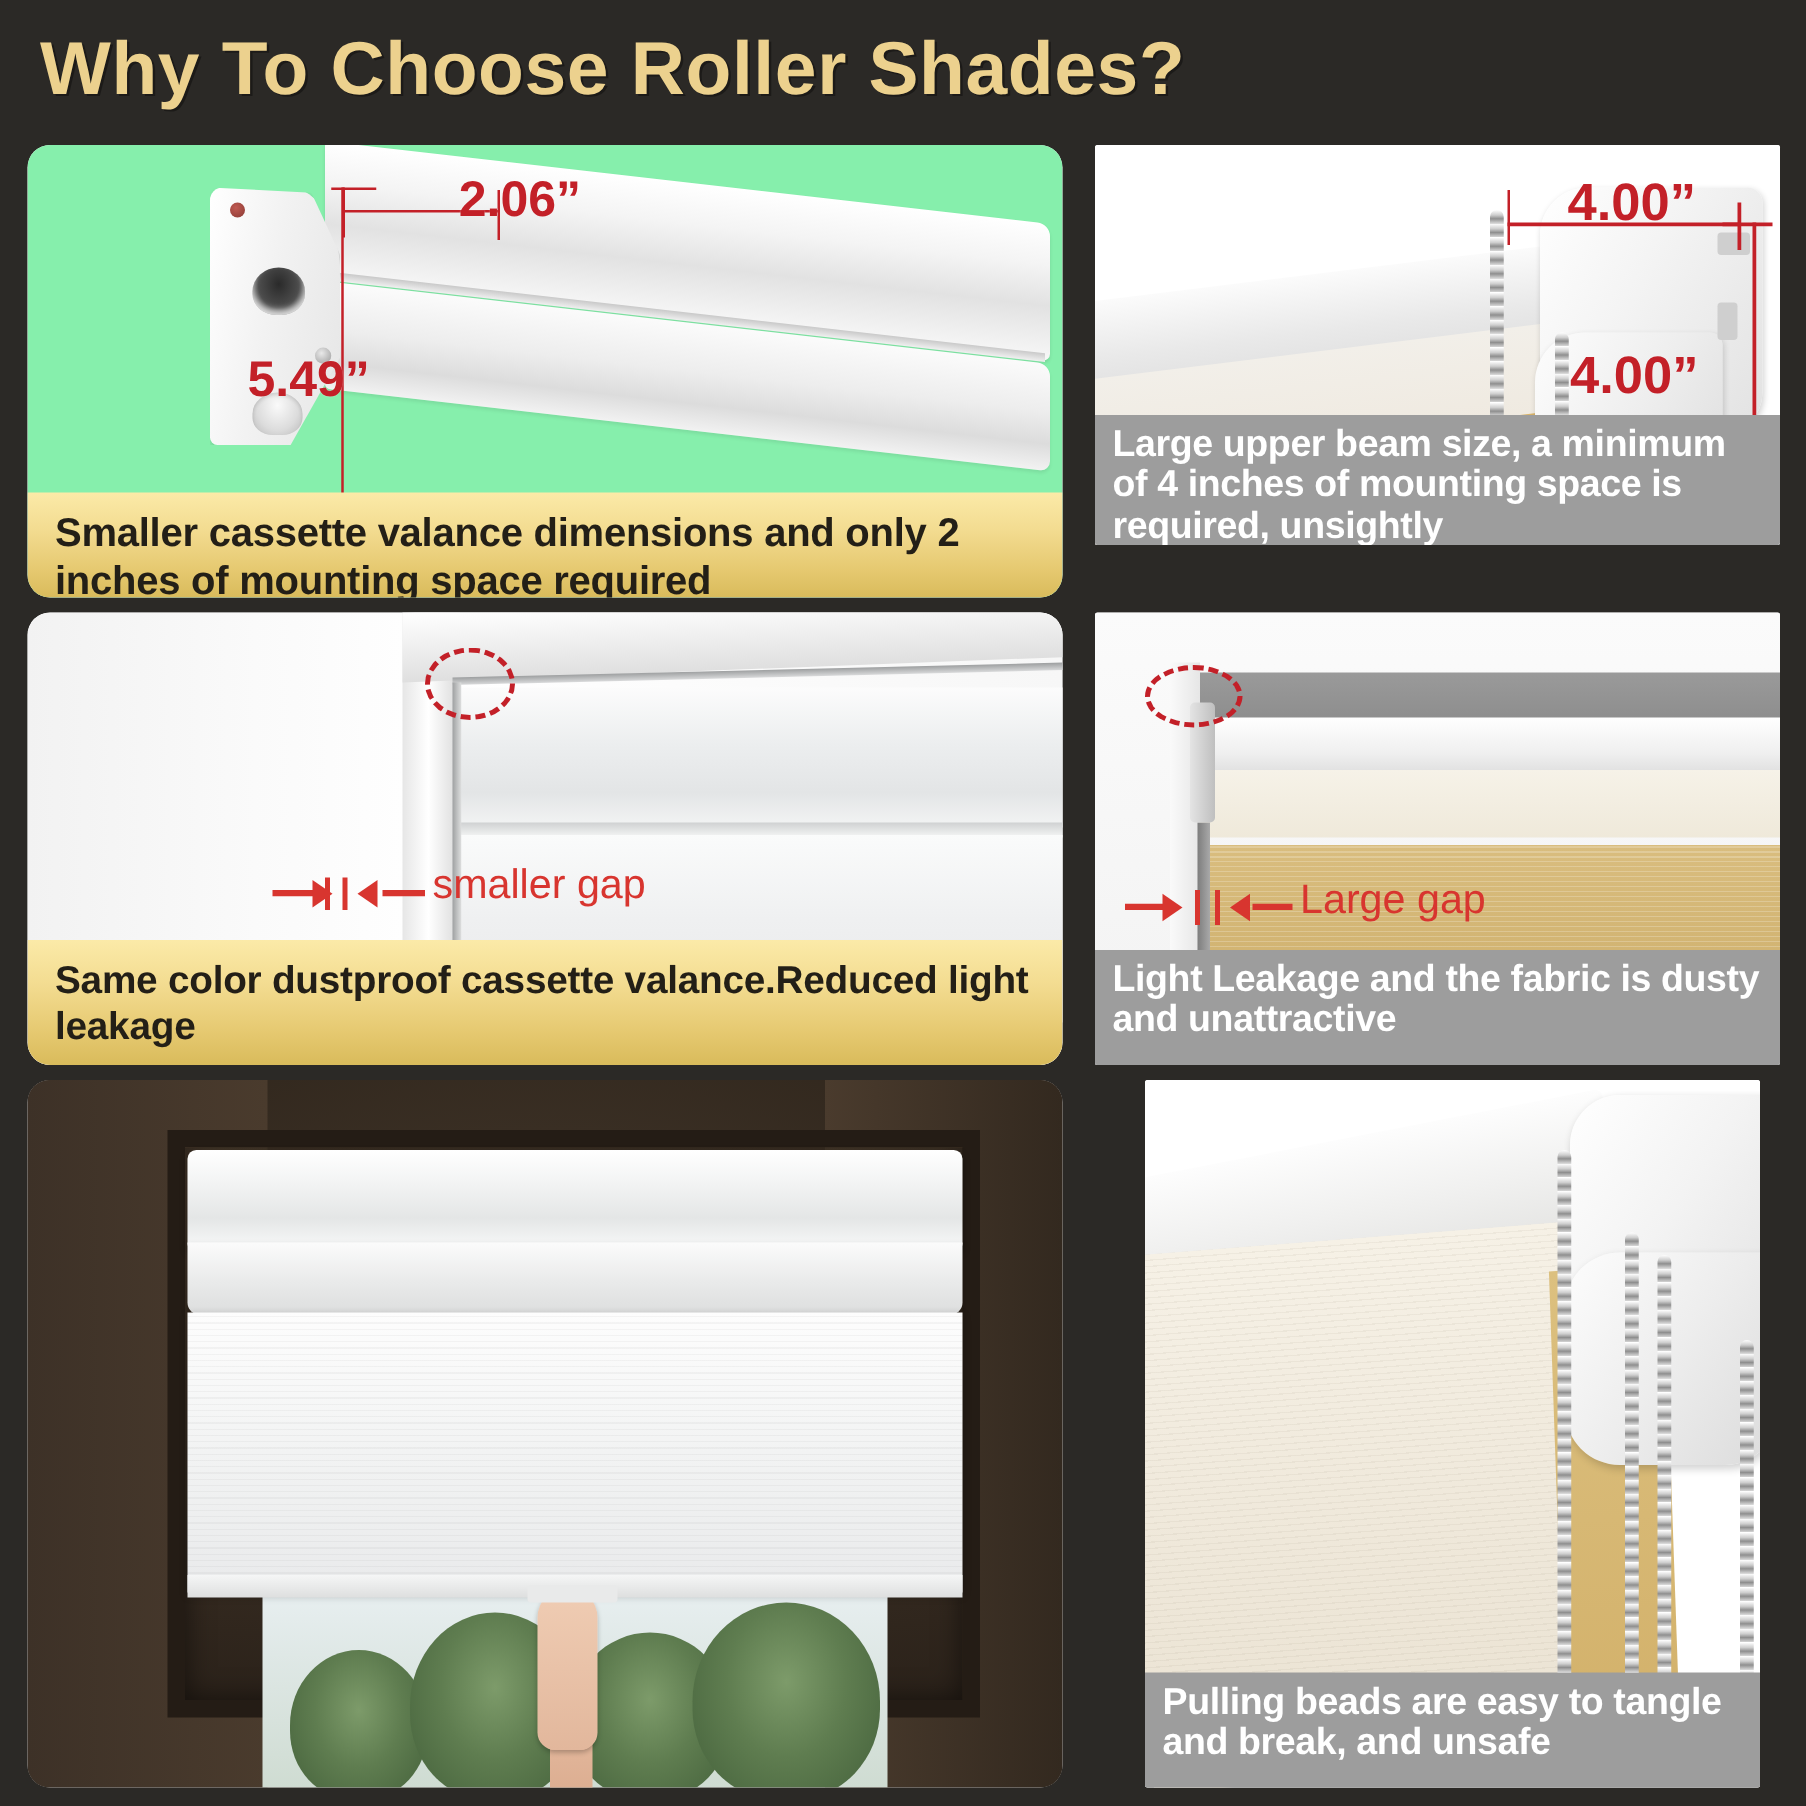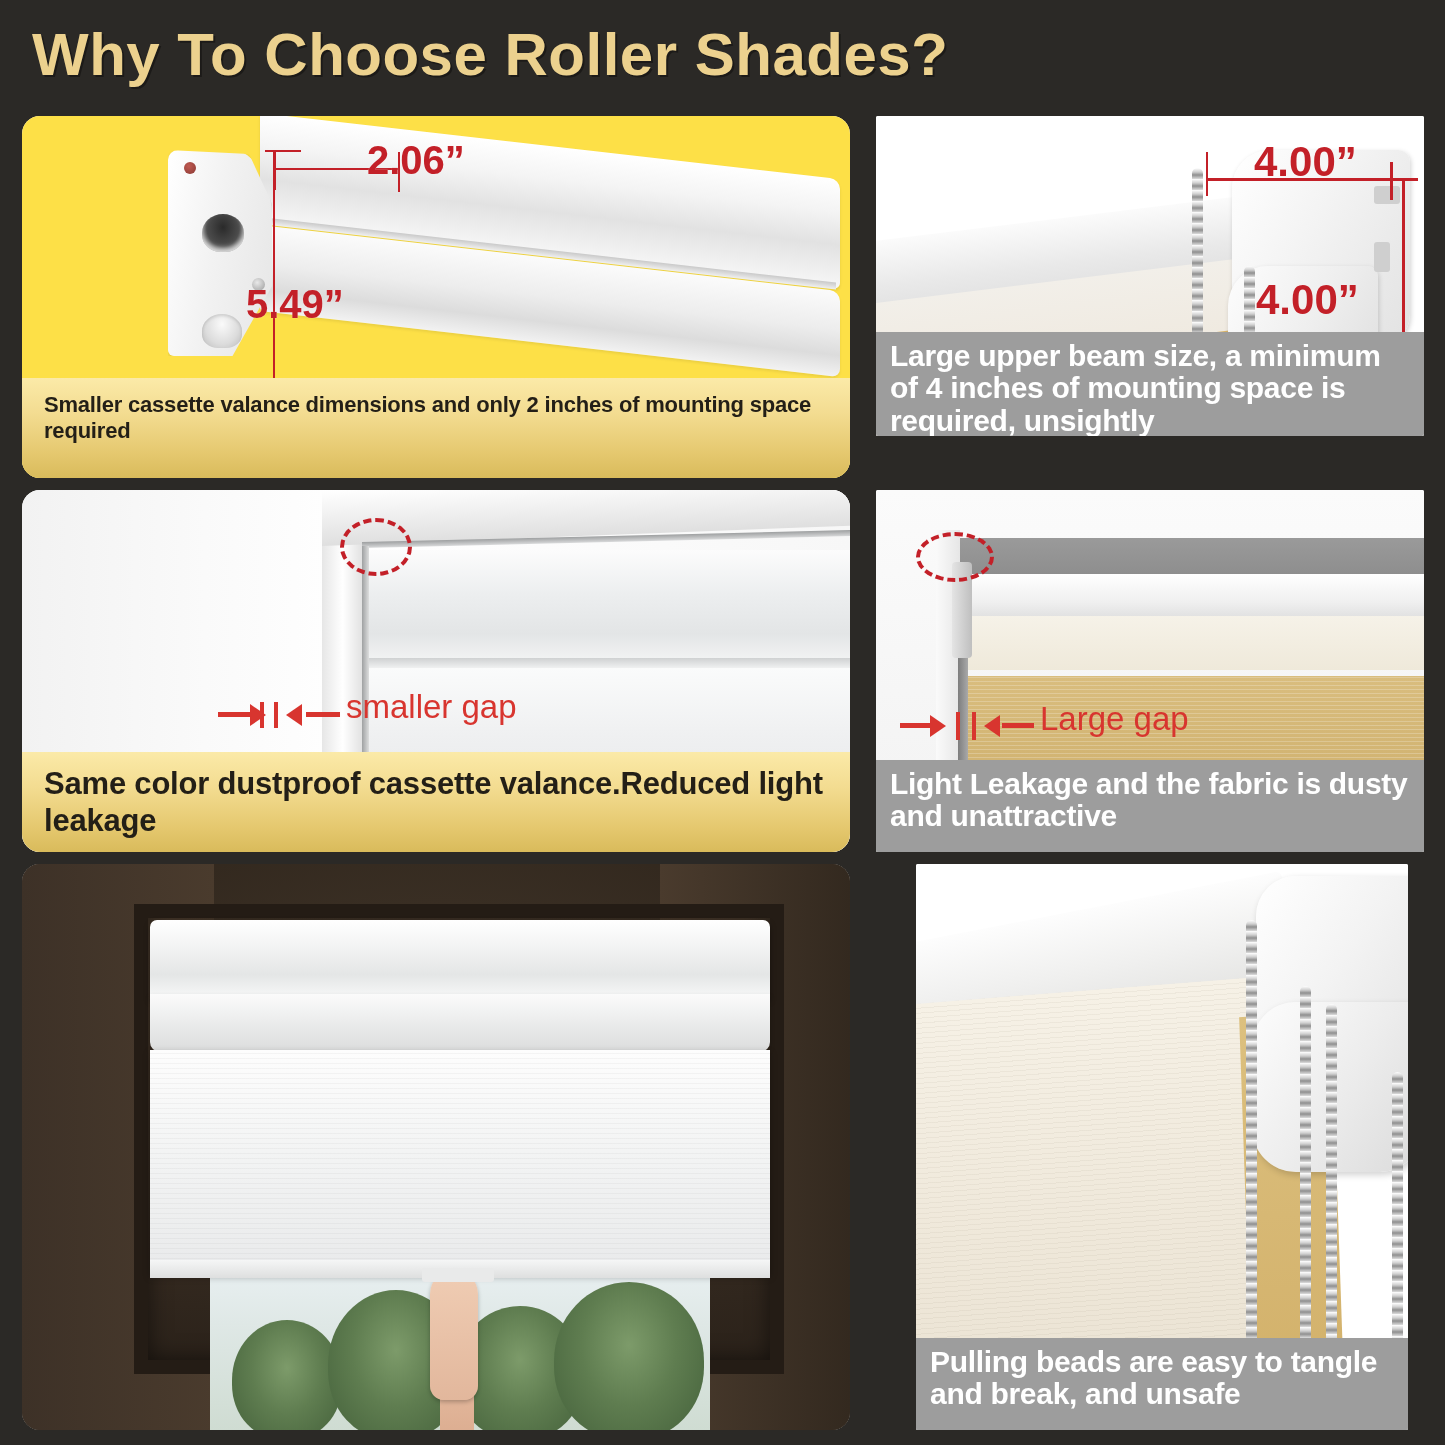--- a/index.html
+++ b/index.html
@@ -61,31 +61,31 @@
   
   #p1{ left:22px;  top:8px;   width:828px; height:362px; }
   #p2{ left:876px; top:8px;   width:548px; height:320px; }
   
   #p3{ left:22px;  top:382px; width:828px; height:362px;text-decoration:underline; }
   #p4{ left:876px; top:382px; width:548px; height:362px; }
   
   #p5{ left:22px;  top:756px; width:828px; height:566px; }
   #p6{ left:916px; top:756px; width:492px; height:566px; }
 
-  #cap1{ height:100px; font-size:22px; }
+  #cap1{ height:84px; font-size:32px; }
   #cap3{ height:100px; font-size:31px; }
   #cap5{ height:106px; font-size:31px; }
   #cap2, #cap4, #cap6{ font-size:30px; }
   #cap2{ height:104px; }
   #cap4{ height:92px; }
   #cap6{ height:92px; }
 
   
   
-  .p1-bg{ background:#fde047; }
+  .p1-bg{ background:#86efac; }
   .valance{
     position:absolute; left:118px; top:22px; width:700px; height:250px;
     transform:rotate(0deg);
   }
   .val-body{
     position:absolute; left:120px; top:8px; width:580px; height:110px;
     background:linear-gradient(180deg,#ffffff 0%,#f4f4f4 30%,#e2e2e2 60%,#f7f7f7 100%);
     transform:skewY(6.5deg);
     border-radius:4px 10px 6px 4px;
     box-shadow:0 2px 3px rgba(0,0,0,.10);
@@ -377,21 +377,21 @@
       </div>
 
       <div class="dimred" style="left:252px; top:34px; width:2px; height:40px;"></div>
       <div class="dimred" style="left:252px; top:52px; width:126px; height:2px;"></div>
       <div class="dimred" style="left:376px; top:36px; width:2px; height:40px;"></div>
       <div class="dimlabel" style="left:345px; top:22px; font-size:40px;">2.06”</div>
 
       <div class="dimred" style="left:251px; top:34px; width:2px; height:312px;"></div>
       <div class="dimred" style="left:243px; top:34px; width:36px; height:2px;"></div>
       <div class="dimred" style="left:243px; top:344px; width:36px; height:2px;"></div>
-      <div class="dimlabel" style="left:176px; top:166px; font-size:40px;margin-left:48px;">5.49”</div>
+      <div class="dimlabel" style="left:176px; top:166px; font-size:40px;">5.49”</div>
     </div>
 
     <div class="cap-gold" id="cap1">Smaller cassette valance dimensions and only 2 inches of mounting space required</div>
   </div>
 
   <div class="panel right" id="p2">
     <div class="photo p2-bg">
       <div class="p2-fab-top"></div>
       <div class="p2-fab-main"></div>
       <div class="p2-fab-tan"></div>

